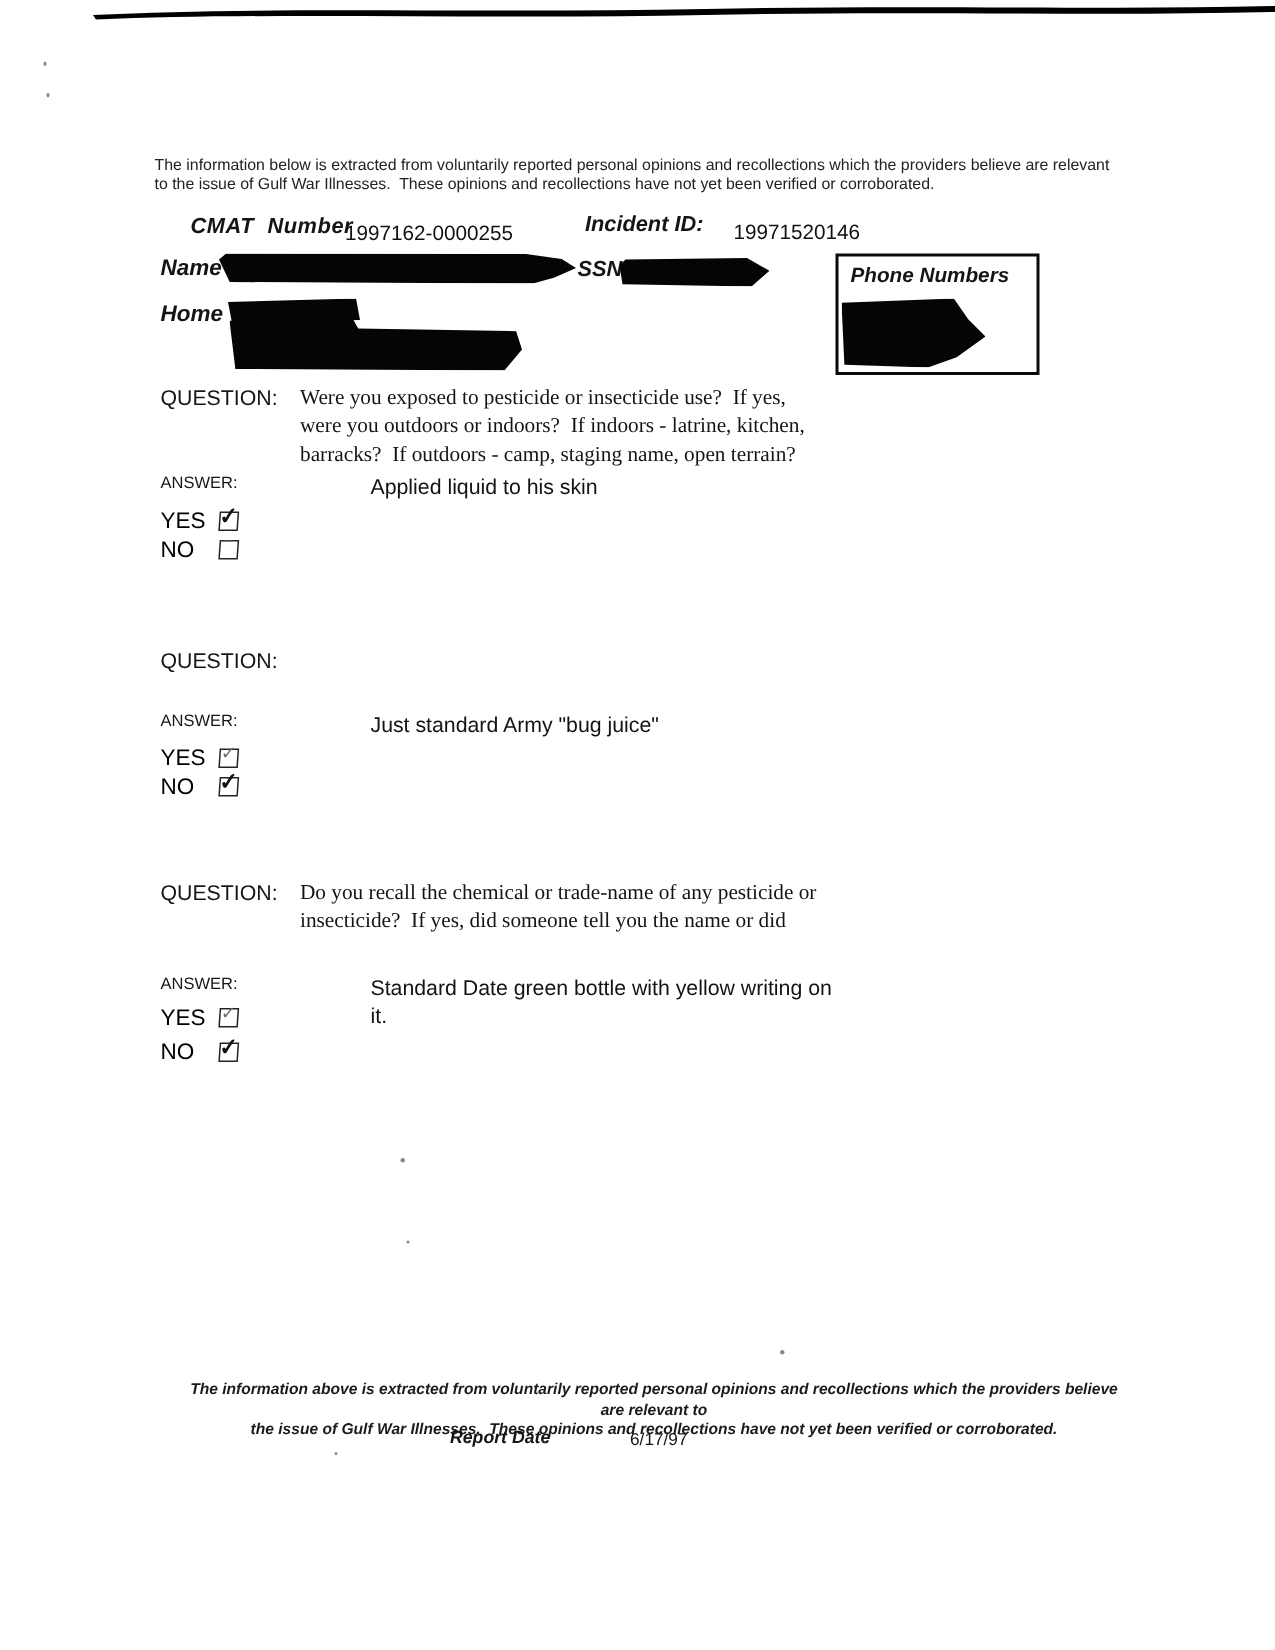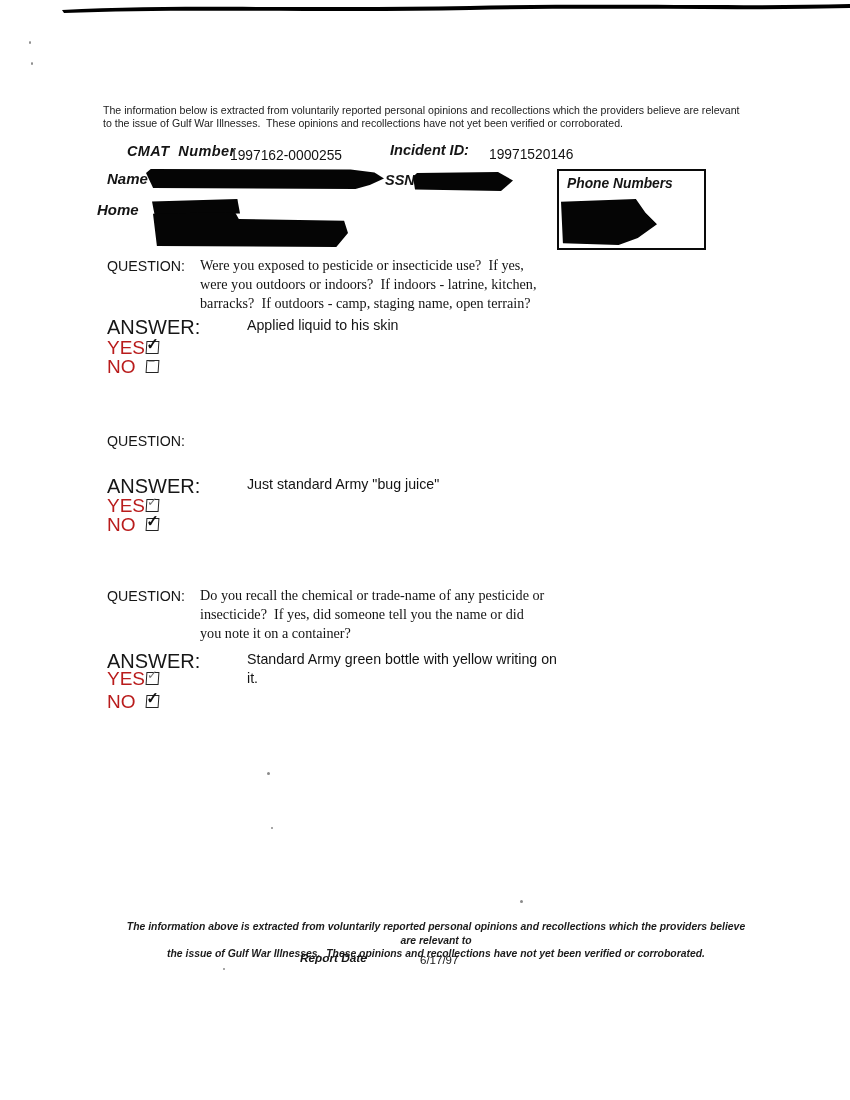--- a/index.html
+++ b/index.html
@@ -24,31 +24,31 @@
   }
   
   .blabel{font-style:italic;font-weight:bold;}
   .lbl-15{font-size:15px;}
   .lbl-14{font-size:14.5px;}
   .val{font-size:13.8px;color:#111;}
   
   .redact{position:absolute;background:#050505;}
   
   .phone-box{
-    position:absolute;left:557px;top:169px;width:149px;height:81px;
+    position:absolute;left:557px;top:169px;width:136px;height:81px;
     border:2px solid #0a0a0a;background:#fff;box-sizing:border-box;
   }
   
   .qa{position:absolute;left:107px;width:668px;}
   .q-label{position:absolute;left:0;top:2px;font-size:14.2px;color:#161616;}
   .q-text{position:absolute;left:93px;top:0;font-size:14.2px;line-height:18.8px;color:#131313;font-family:Liberation Serif, serif;}
-  .a-label{position:absolute;left:0;font-size:20px;color:#161616;}
+  .a-label{position:absolute;left:0;font-size:11px;color:#161616;}
   .a-text{position:absolute;left:140px;font-size:14.2px;line-height:18.8px;color:#131313;}
   .yn-row{position:absolute;left:0;display:flex;align-items:center;height:15px;}
-  .yn-label{display:inline-block;width:39px;font-size:19px;color:#b91c1c;}
+  .yn-label{display:inline-block;width:39px;font-size:15px;color:#000000;}
   .cb{
     position:relative;display:inline-block;
     width:11px;height:11px;
     border:1.6px solid #242424;
     transform:skewX(-4deg);
     background:#fff;
   }
   .state-checked::after{
     content:"\2713";
     position:absolute;left:-1px;top:-7px;
@@ -91,21 +91,21 @@
   <div class="abs blabel lbl-14" style="left:390px;top:142px;" data-bind="ids.incident_label">Incident ID:</div>
   <div class="abs val" style="left:489px;top:147px;" data-bind="ids.incident_value">19971520146</div>
 
   <div class="abs blabel lbl-15" style="left:107px;top:170px;" data-bind="person.name_label">Name</div>
   <div class="redact" style="left:146px;top:169px;width:238px;height:20px;
        clip-path:polygon(0% 20%, 2% 0%, 86% 2%, 96% 18%, 100% 48%, 94% 80%, 88% 100%, 3% 95%);"></div>
   <div class="abs blabel lbl-14" style="left:385px;top:172px;" data-bind="person.ssn_label">SSN</div>
   <div class="redact" style="left:413px;top:172px;width:100px;height:19px;
        clip-path:polygon(0% 25%, 4% 5%, 85% 0%, 100% 45%, 88% 100%, 2% 92%);"></div>
 
-  <div class="abs blabel lbl-15" style="left:97px;top:201px;" data-bind="person.home_label">Home</div>
+  <div class="abs blabel lbl-15" style="left:107px;top:201px;" data-bind="person.home_label">Home</div>
   <div class="redact" style="left:152px;top:199px;width:88px;height:16px;
        clip-path:polygon(0% 15%, 97% 0%, 100% 90%, 3% 100%);"></div>
   <div class="redact" style="left:153px;top:212px;width:195px;height:35px;
        clip-path:polygon(0% 5%, 42% 0%, 44% 20%, 98% 25%, 100% 60%, 94% 100%, 2% 97%);"></div>
 
   <div class="phone-box">
     <div class="abs blabel" style="left:8px;top:5px;font-size:13.8px;" data-bind="person.phone_box_title">Phone Numbers</div>
     <div class="redact" style="left:2px;top:28px;width:96px;height:46px;
          clip-path:polygon(0% 6%, 78% 0%, 88% 30%, 100% 55%, 80% 85%, 60% 100%, 2% 96%);"></div>
   </div>
@@ -147,25 +147,24 @@
       <span class="yn-label" data-bind="qa.1.no_label">NO</span>
       <span class="cb state-checked"></span>
     </div>
   </div>
 
   <div class="qa" style="top:586px;height:130px;">
     <div class="q-label" data-bind="qa.2.question_label">QUESTION:</div>
     <div class="q-text">
       <div data-bind="qa.2.question_lines.0">Do you recall the chemical or trade-name of any pesticide or</div>
       <div data-bind="qa.2.question_lines.1">insecticide?  If yes, did someone tell you the name or did</div>
-      <div data-bind="qa.2.question_lines.2">you note it on a container?</div>
     </div>
     <div class="a-label" style="top:64px;" data-bind="qa.2.answer_label">ANSWER:</div>
     <div class="a-text" style="top:64px;">
-      <div data-bind="qa.2.answer_lines.0">Standard Army green bottle with yellow writing on</div>
+      <div data-bind="qa.2.answer_lines.0">Standard Date green bottle with yellow writing on</div>
       <div data-bind="qa.2.answer_lines.1">it.</div>
     </div>
     <div class="yn-row" style="top:85px;">
       <span class="yn-label" data-bind="qa.2.yes_label">YES</span>
       <span class="cb state-smudge"></span>
     </div>
     <div class="yn-row" style="top:108px;">
       <span class="yn-label" data-bind="qa.2.no_label">NO</span>
       <span class="cb state-checked"></span>
     </div>

